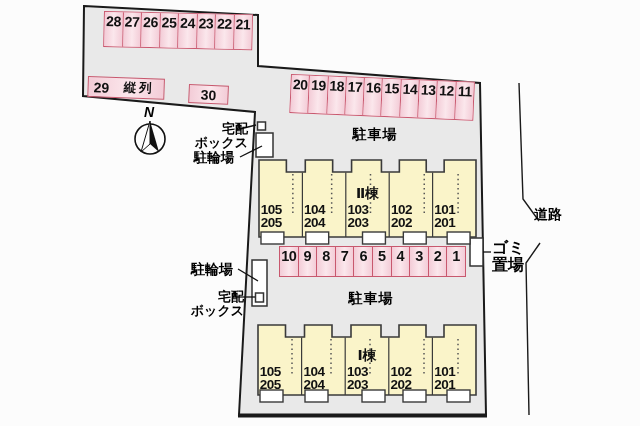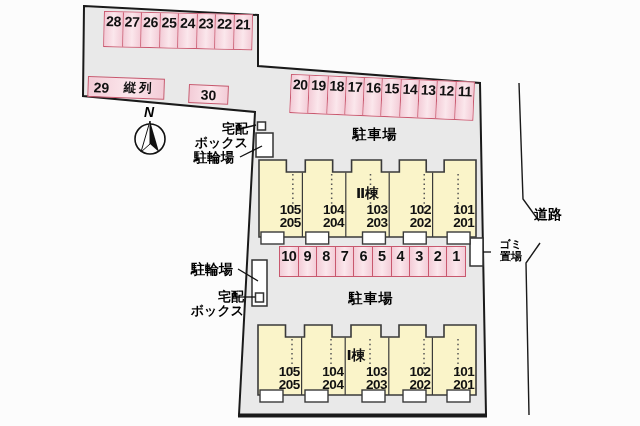--- a/index.html
+++ b/index.html
@@ -24,21 +24,21 @@
     background:linear-gradient(90deg,#f3ccd7 0%,#fbe7ec 55%,#f3ccd7 100%);
     display:flex;align-items:center;font-weight:bold;color:#111;
     transform-origin:top left;
   }
   .lbl{
     position:absolute;font-weight:bold;color:#000;text-align:center;
     line-height:1.08;white-space:nowrap;
   }
   .lbl .ln{display:block;text-align:right;}
   .bname{position:absolute;font-weight:bold;color:#111;font-size:14px;text-align:center;white-space:nowrap;}
-  .bnum{position:absolute;font-weight:bold;color:#111;font-size:13.5px;line-height:13px;text-align:right;letter-spacing:-0.5px;}
+  .bnum{position:absolute;font-weight:bold;color:#111;font-size:13.5px;line-height:13px;text-align:left;letter-spacing:-0.5px;}
 </style>
 </head>
 <body>
 
 <div class="stage">
 
   <svg id="plan-svg" width="640" height="426" viewBox="0 0 640 426">
 
     <path d="M84,6 L258,15 L258,66 L480,83 L486,415 L239,415 L255,112 L83,96 Z" fill="#e9e9e9" stroke="#1a1a1a" stroke-width="2"></path>
     <line x1="238" y1="415.5" x2="487" y2="415.5" stroke="#1a1a1a" stroke-width="4"></line>
@@ -112,21 +112,21 @@
   <div class="lbl" style="left:184px;top:122px;width:64px;font-size:13px;">
     <span class="ln">宅配</span>
     <span class="ln">ボックス</span>
   </div>
   <div class="lbl" style="left:187px;top:151px;width:54px;font-size:13.5px;">駐輪場</div>
 
   <div class="lbl" style="left:350px;top:127px;width:50px;font-size:14px;letter-spacing:1px;">駐車場</div>
 
   <div class="lbl" style="left:491px;top:207px;width:34px;font-size:14px;margin-left:40px;">道路</div>
 
-  <div class="lbl" style="left:492px;top:239px;width:30px;font-size:11px;">
+  <div class="lbl" style="left:492px;top:239px;width:30px;font-size:16px;">
     <span class="ln">ゴミ</span>
     <span class="ln">置場</span>
   </div>
 
   <div class="lbl" style="left:184px;top:262px;width:56px;font-size:14px;">駐輪場</div>
   <div class="lbl" style="left:182px;top:290px;width:62px;font-size:13px;">
     <span class="ln">宅配</span>
     <span class="ln">ボックス</span>
   </div>
 
@@ -183,21 +183,21 @@
         <span style="display: block;">203</span>
       </div>
       <div class="bnum" style="left: 390.9px; top: 203px; width: 40px;">
         <span style="display: block;">102</span>
         <span style="display: block;">202</span>
       </div>
       <div class="bnum" style="left: 434.3px; top: 203px; width: 40px;">
         <span style="display: block;">101</span>
         <span style="display: block;">201</span>
       </div>
-      <div class="bname" style="left: 326px; top: 347px; width: 60px;">Ⅰ棟</div>
+      <div class="bname" style="left: 337px; top: 347px; width: 60px;">Ⅰ棟</div>
       <div class="bnum" style="left: 259.8px; top: 365px; width: 40px;">
         <span style="display: block;">105</span>
         <span style="display: block;">205</span>
       </div>
       <div class="bnum" style="left: 303.4px; top: 365px; width: 40px;">
         <span style="display: block;">104</span>
         <span style="display: block;">204</span>
       </div>
       <div class="bnum" style="left: 347px; top: 365px; width: 40px;">
         <span style="display: block;">103</span>

